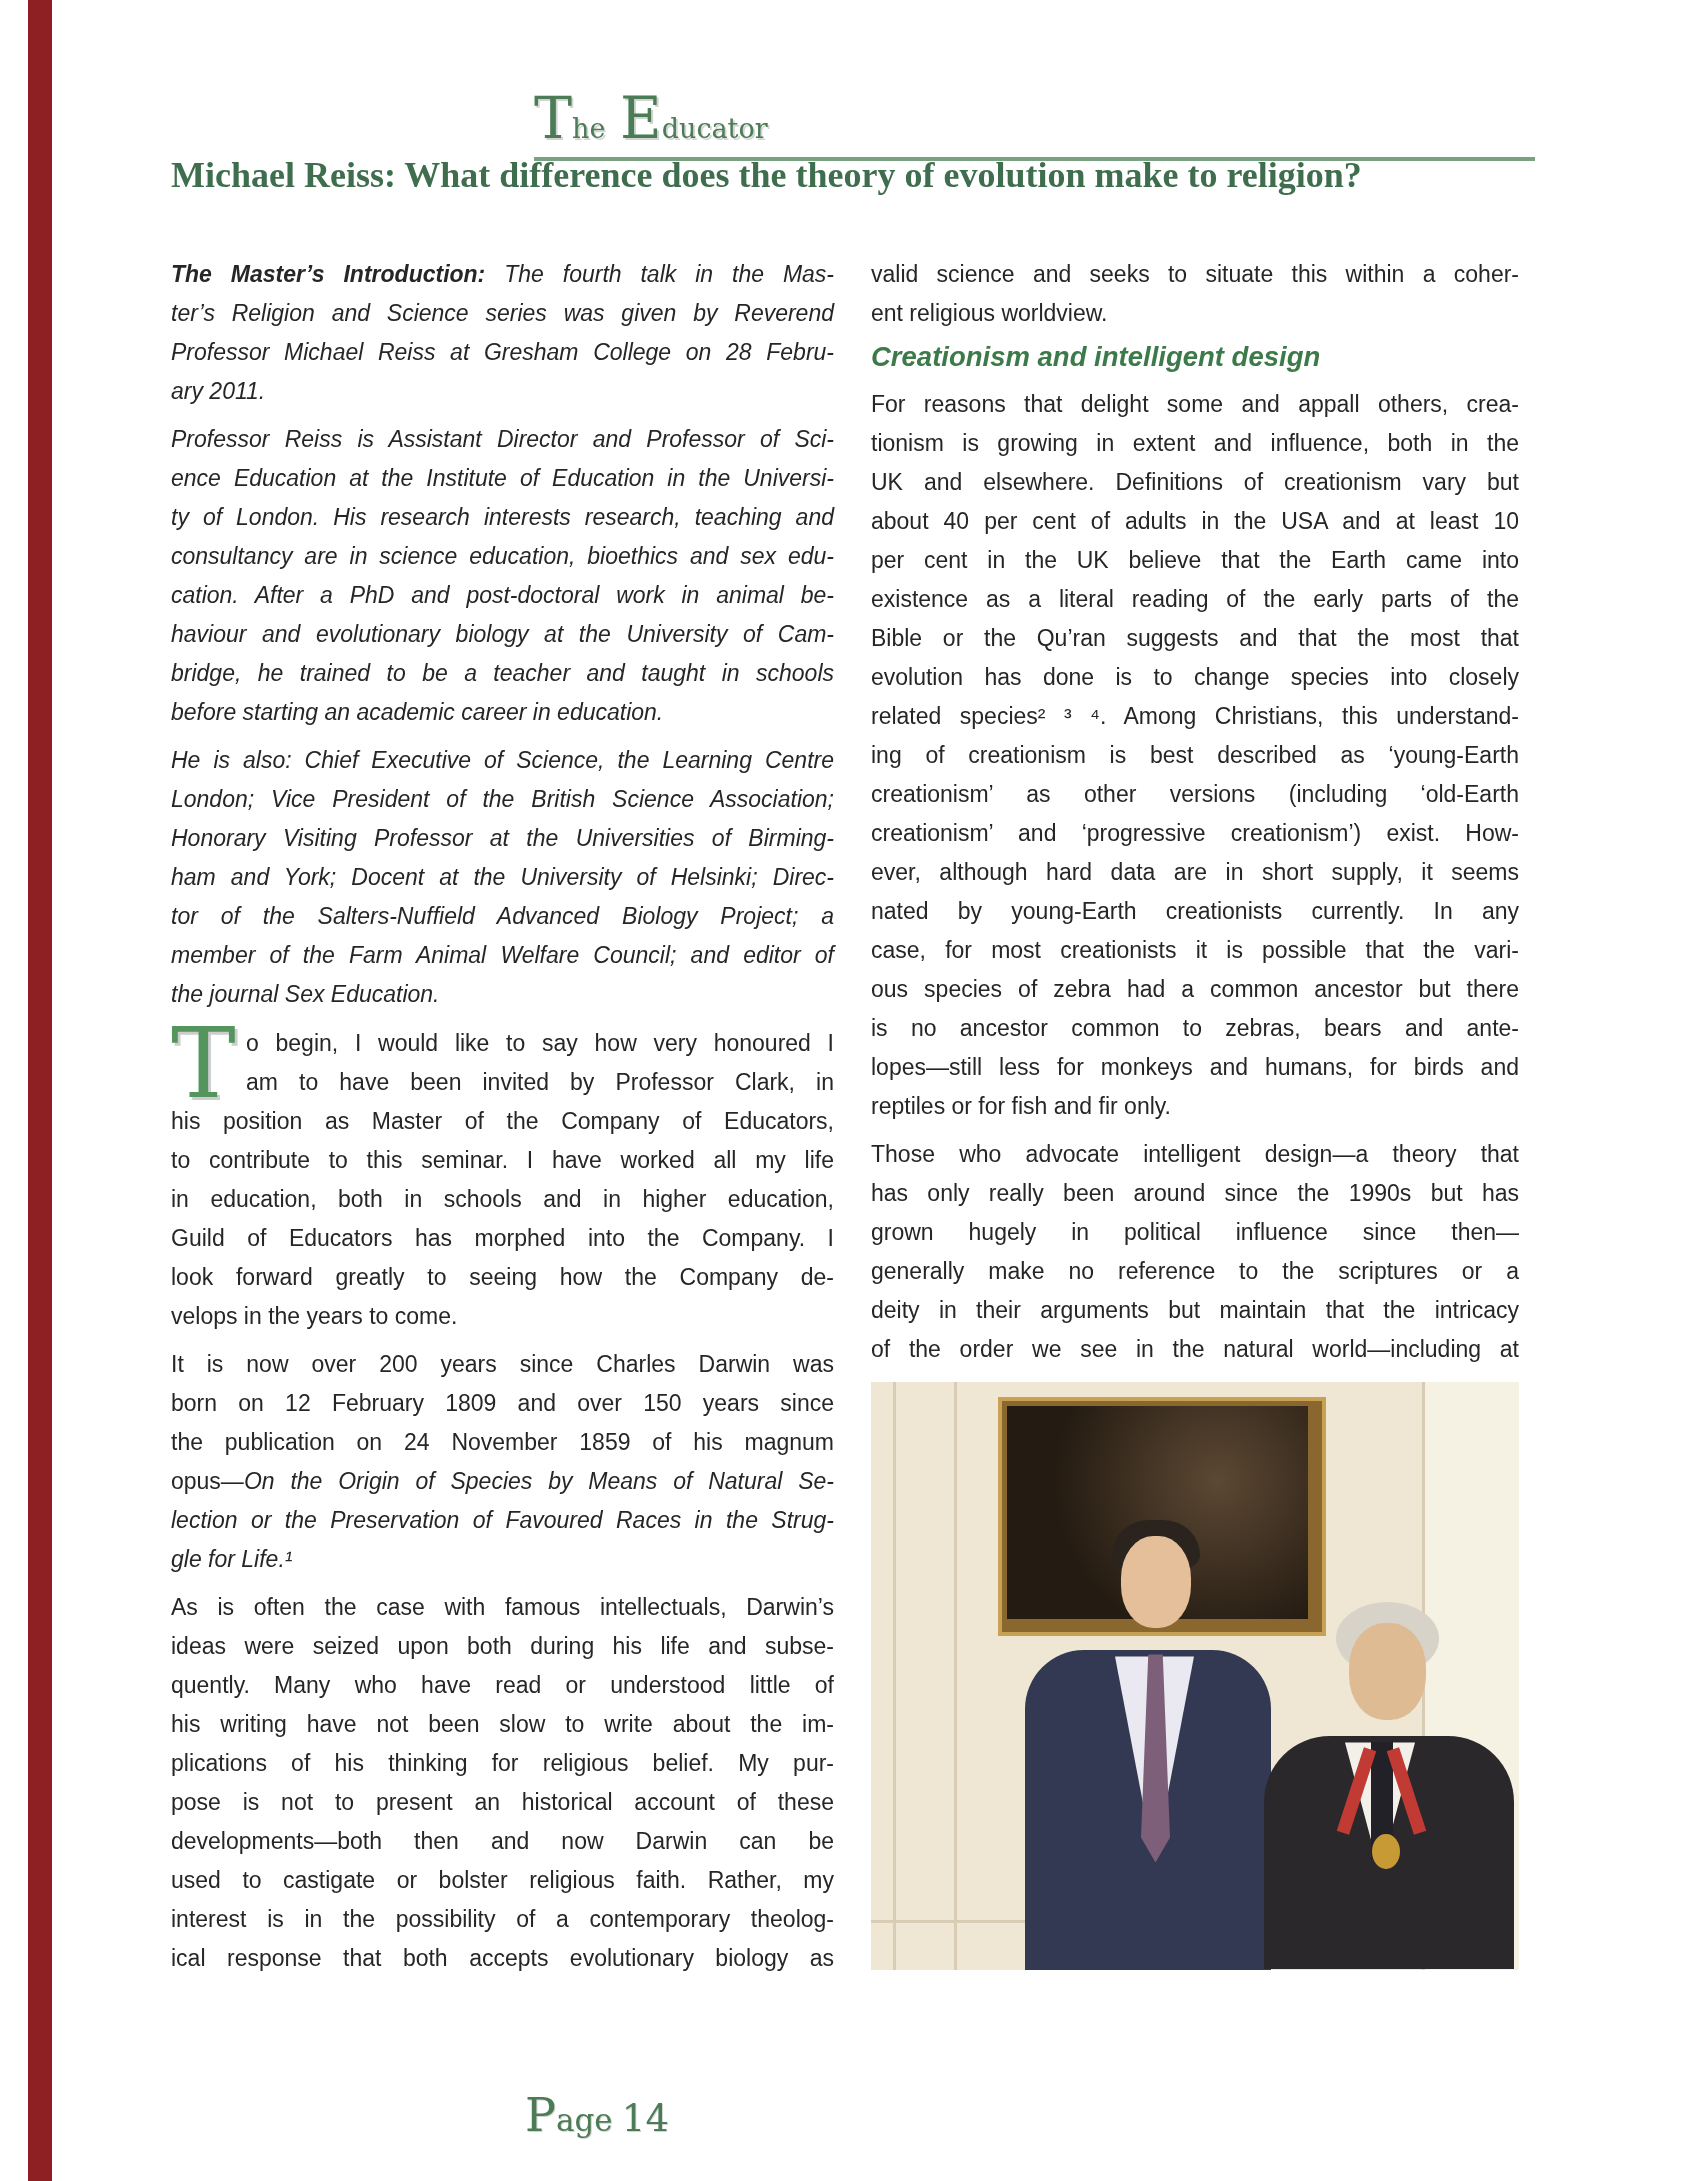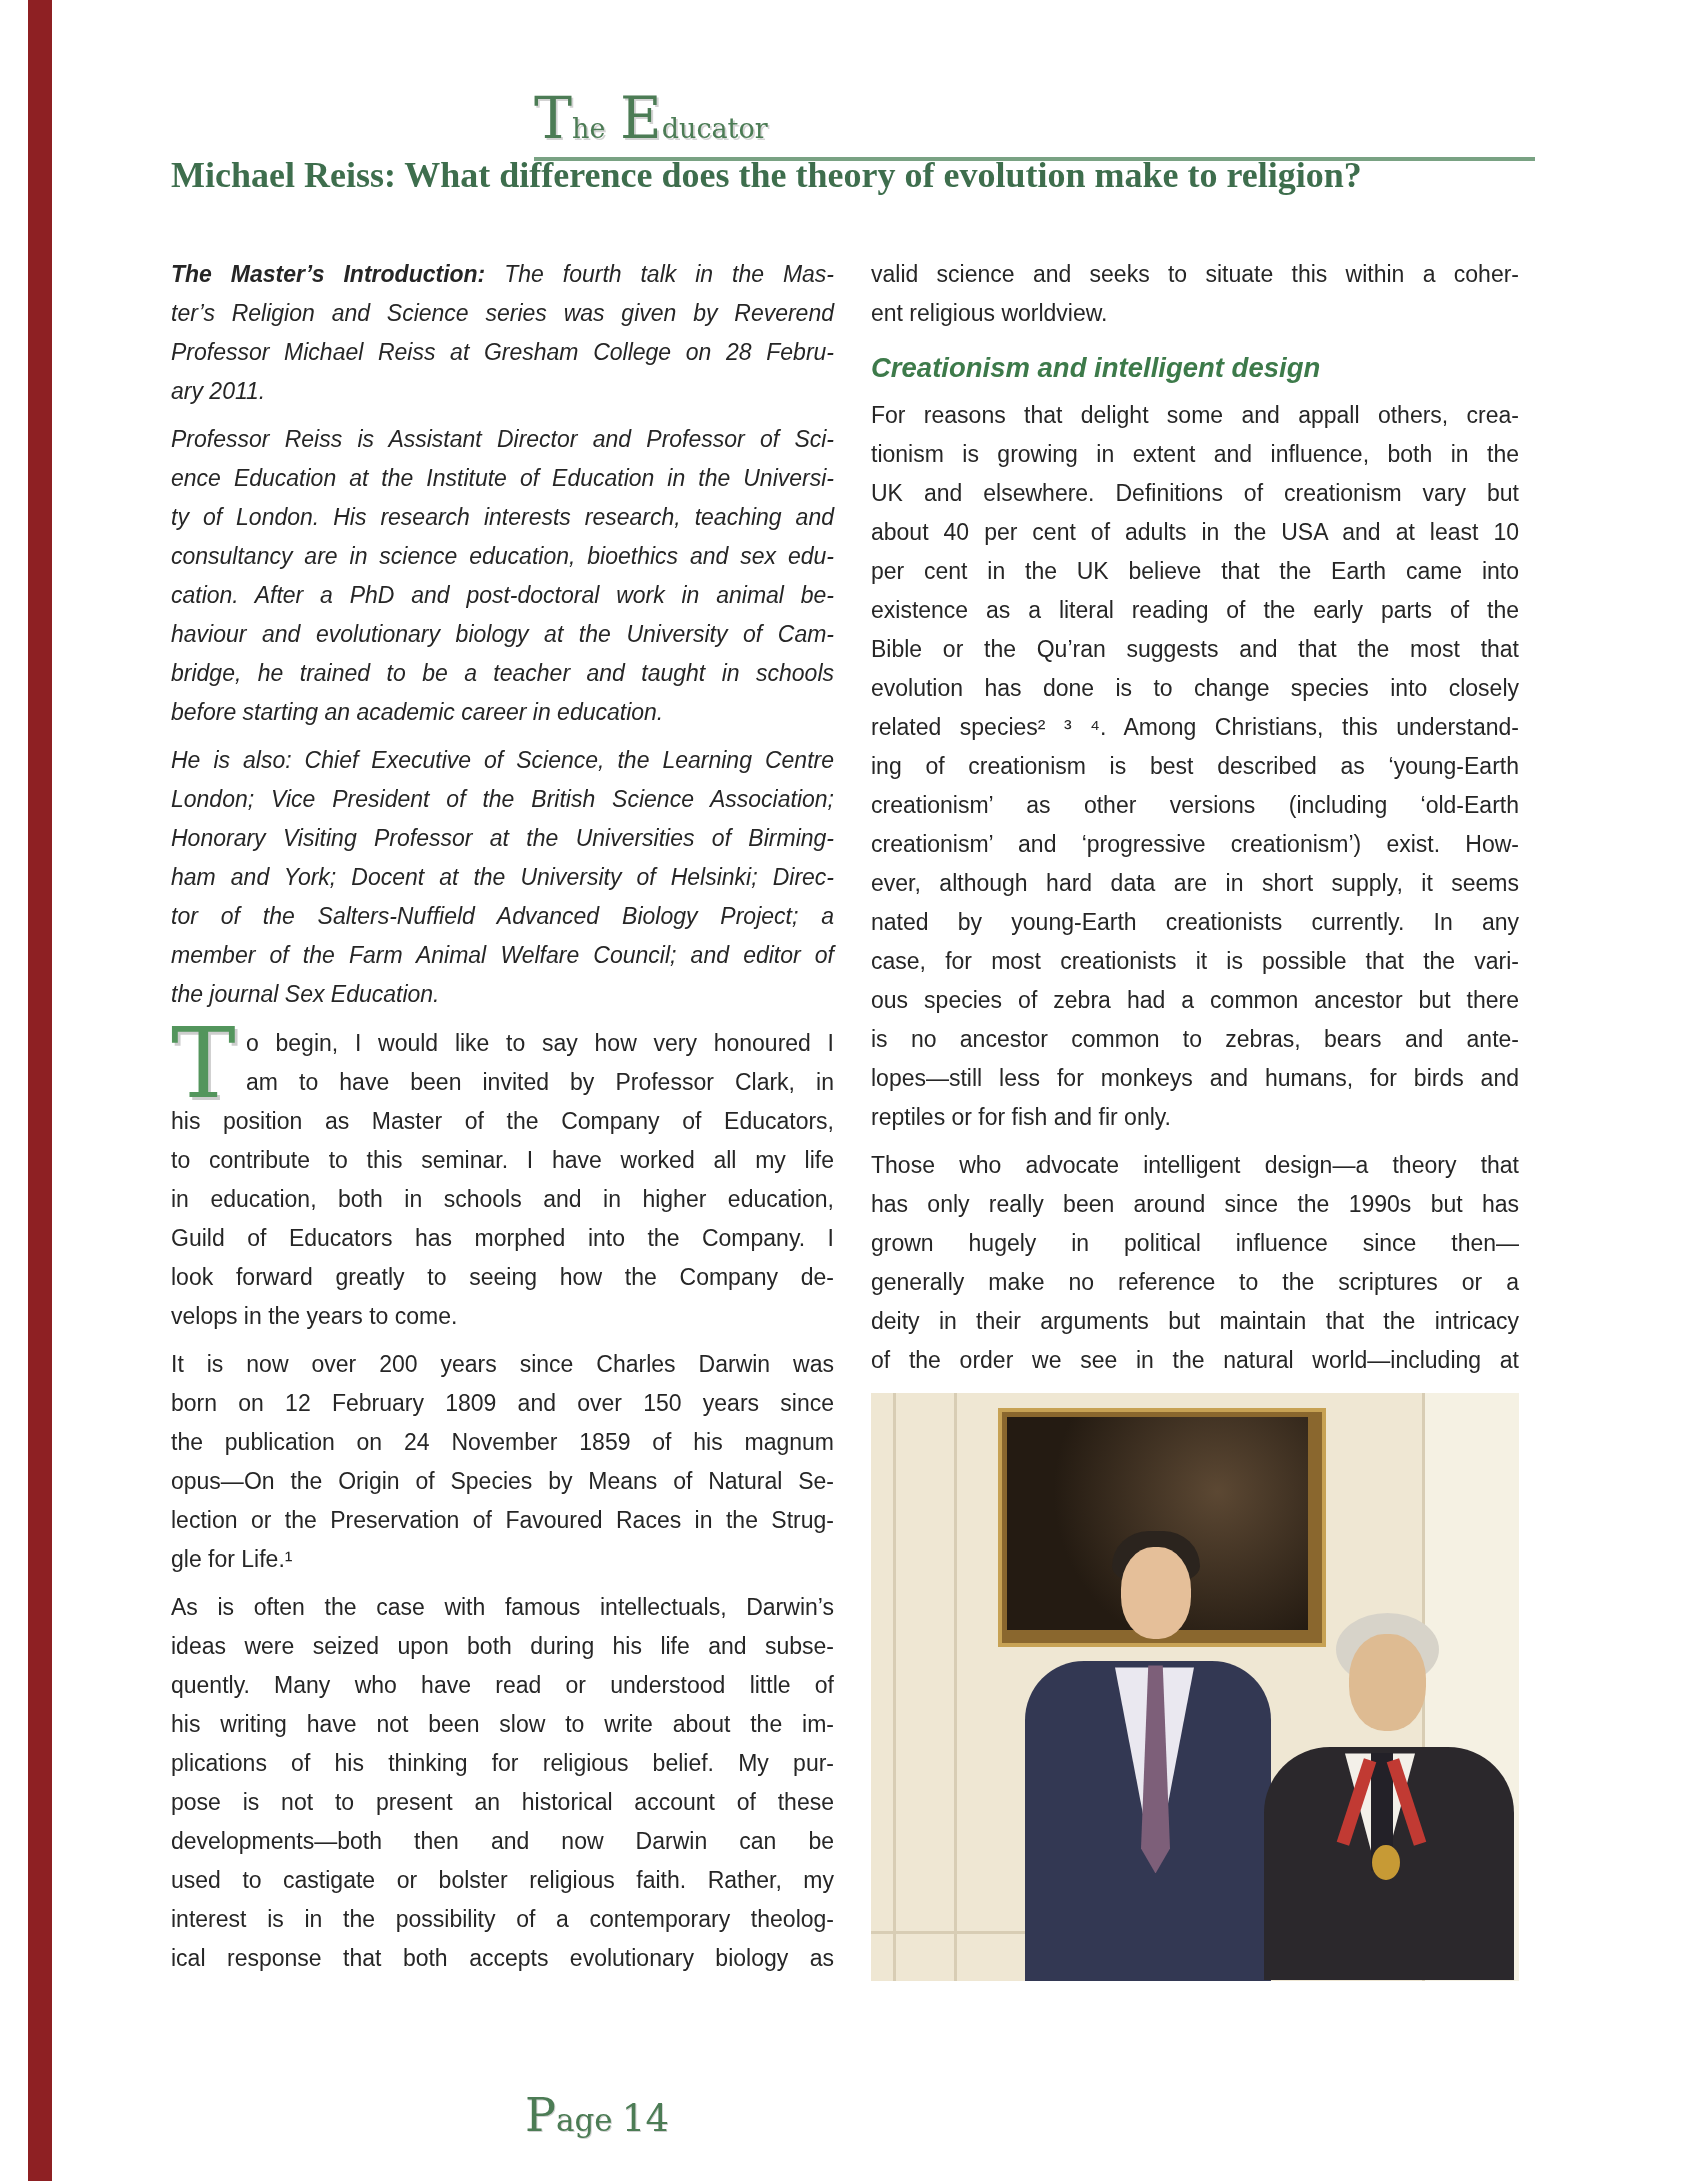--- a/index.html
+++ b/index.html
@@ -22,22 +22,22 @@
 
   
   .col{position:absolute;top:255px;font-size:23px;line-height:39px;}
   .col-left{left:171px;width:663px;}
   .col-right{left:871px;width:648px;}
   .para + .para{margin-top:9.2px;}
   .para.italic{font-style:italic;}
   .tline{text-align:justify;text-align-last:justify;}
   .tline.end{text-align-last:left;}
   .b{font-weight:bold;}
-  .i{margin-top:8px;}
-  .para.heading{margin-top:15px;margin-bottom:5.5px;}
+  .i{font-style:italic;margin-top:8px;}
+  .para.heading{margin-top:4px;margin-bottom:5.5px;}
   .para.heading .tline{color:var(--heading);font-weight:bold;font-style:italic;font-size:27.5px;
                        text-align:left;text-align-last:left;}
   .dc{float:left;width:75px;height:77px;font-family:"DejaVu Serif",serif;font-size:97px;line-height:79px;
       color:var(--dropcap);text-shadow:2.8px 2.8px 0 rgba(130,130,130,0.4);}
 
   
   .photo{position:relative;width:648px;height:588px;margin-top:13px;overflow:hidden;background:var(--ph-wall);}
   .photo div{position:absolute;}
   .p-line-v1{left:22px;top:0;width:2.8px;height:588px;background:var(--ph-panel);}
   .p-line-v2{left:83px;top:0;width:2.8px;height:588px;background:var(--ph-panel);}

